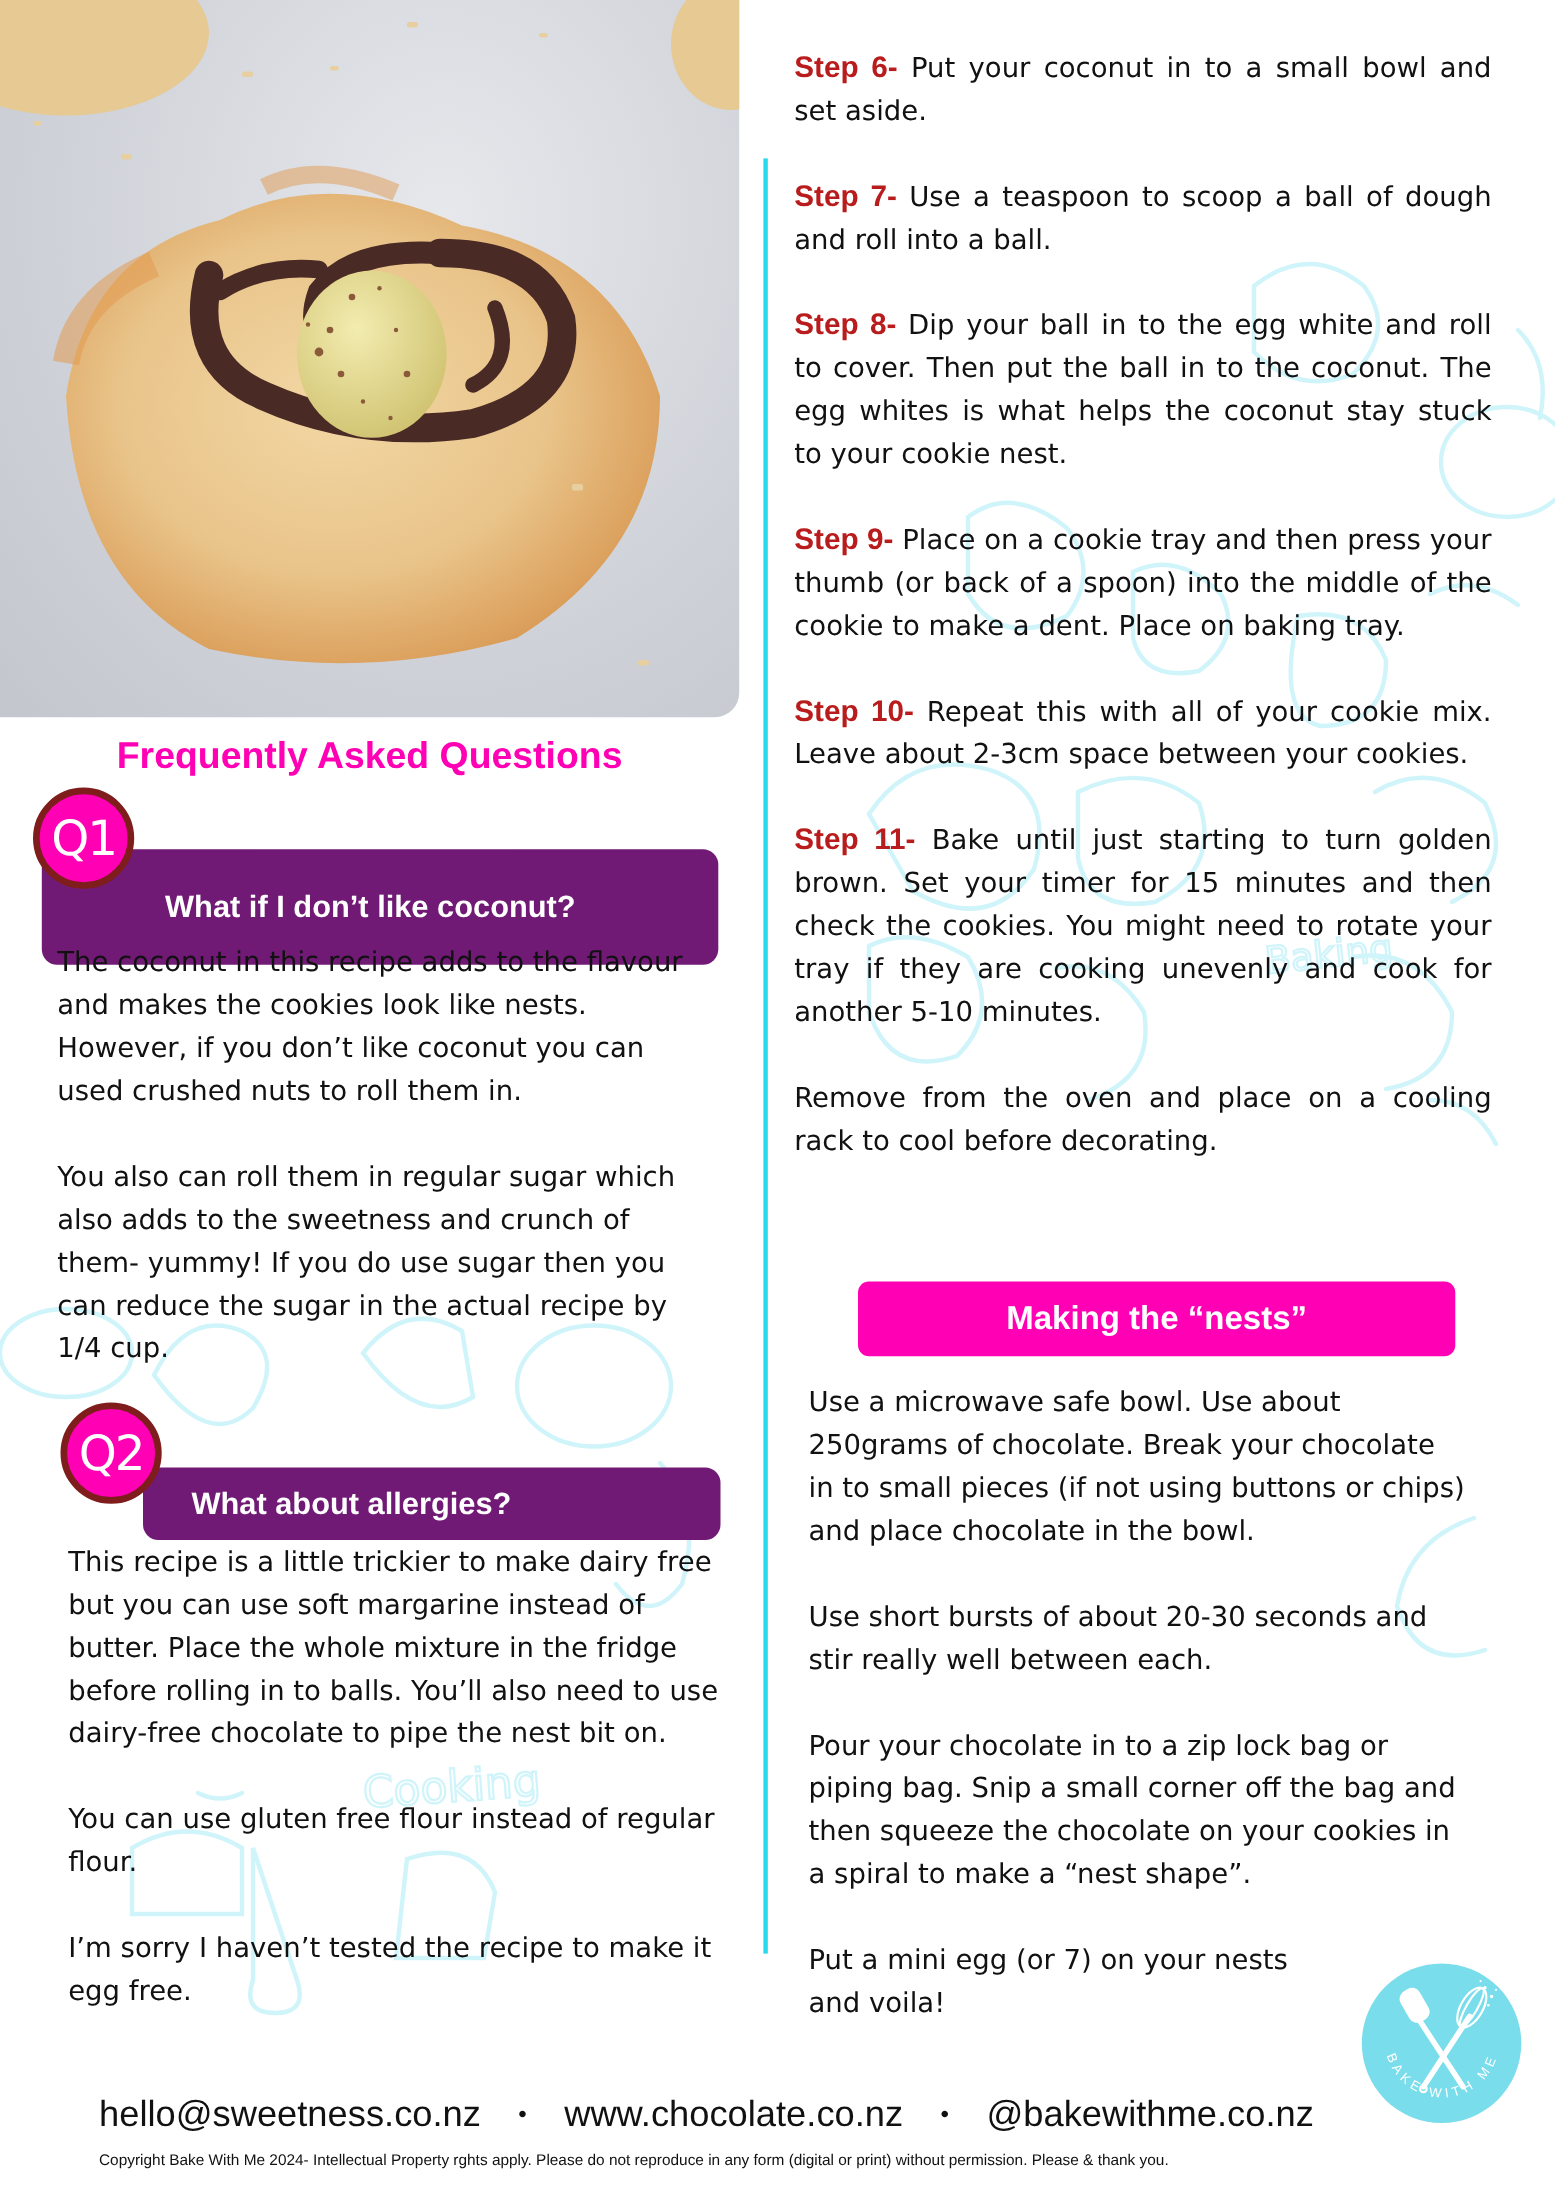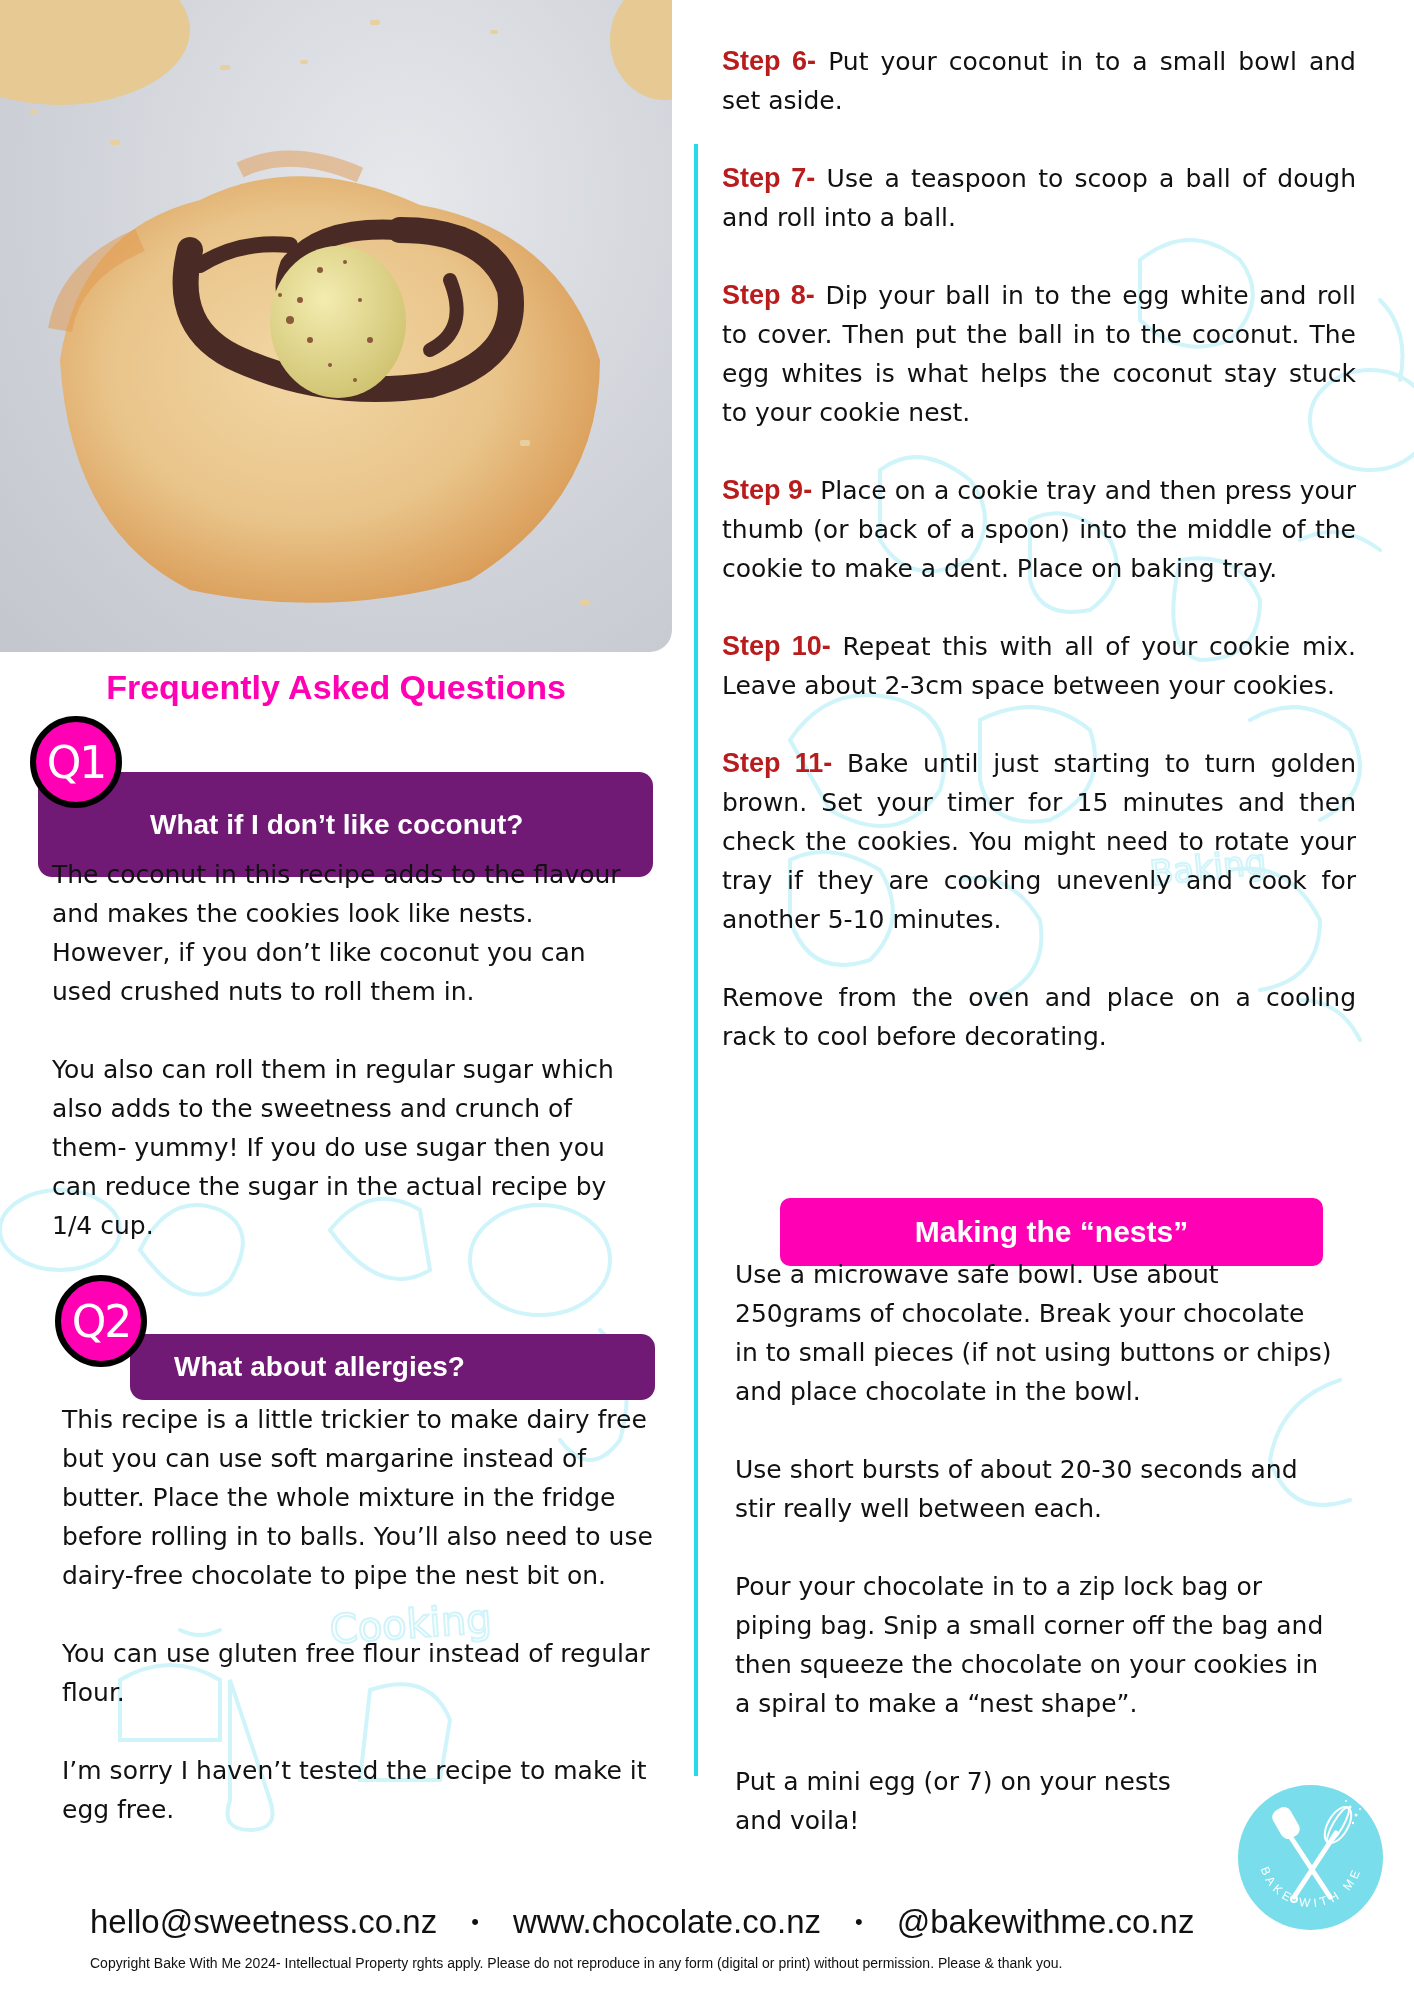--- a/index.html
+++ b/index.html
@@ -26,21 +26,21 @@
   }
   .qbar {
     position: absolute; background: #701a75; border-radius: 14px; z-index: 2;
     display: flex; align-items: center; margin-top: 45px;
   }
   .qbar .qtext {
     font-family: "Liberation Sans", sans-serif; font-weight: bold; font-size: 28px; color: #fff;
   }
   .qbadge {
     position: absolute; width: 84px; height: 84px; border-radius: 50%;
-    background: #FF00B4; border: 6px solid #000000; z-index: 3;
+    background: #FF00B4; border: 6px solid #7f1d1d; z-index: 3;
     display: flex; align-items: center; justify-content: center;
     color: #fff; font-family: "DejaVu Sans", sans-serif; font-size: 44px; font-weight: normal;
     letter-spacing: -2px;
   }
   .para {
     position: absolute; font-family: "DejaVu Sans", sans-serif; font-size: 25px;
     line-height: 39px; color: #111; z-index: 2; margin: 0;
   }
   .para p { margin: 0 0 39px 0; }
   .para p:last-child { margin-bottom: 0; }
@@ -48,21 +48,21 @@
     position: absolute; left: 722px; top: 42px; width: 634px;
     font-family: "DejaVu Sans", sans-serif; font-size: 25px; line-height: 39px;
     text-align: justify; z-index: 2;
   }
   .steps p { margin: 0 0 39px 0; }
   .step-label { color: #b91c1c; font-weight: bold; font-family: Liberation Sans, sans-serif; font-size: 27px; margin-top: 13px; }
   .nests-banner {
     position: absolute; left: 780px; top: 1165px; width: 543px; height: 68px;
     background: #FF00B4; border-radius: 10px; z-index: 2;
     display: flex; align-items: center; justify-content: center;
-    color: #fff; font-family: "Liberation Sans", sans-serif; font-weight: bold; font-size: 30px; margin-top: 33px;
+    color: #fff; font-family: "Liberation Sans", sans-serif; font-weight: bold; font-size: 30px;
   }
   .logo {
     position: absolute; left: 1238px; top: 1785px; width: 145px; height: 145px;
     border-radius: 50%; background: #7ADDEC; z-index: 3;
   }
   .footer-contacts {
     position: absolute; left: 90px; top: 1903px; width: 1150px;
     font-family: "Liberation Sans", sans-serif; font-size: 33px; color: #111; z-index: 2;
     display: flex; align-items: center;
   }

